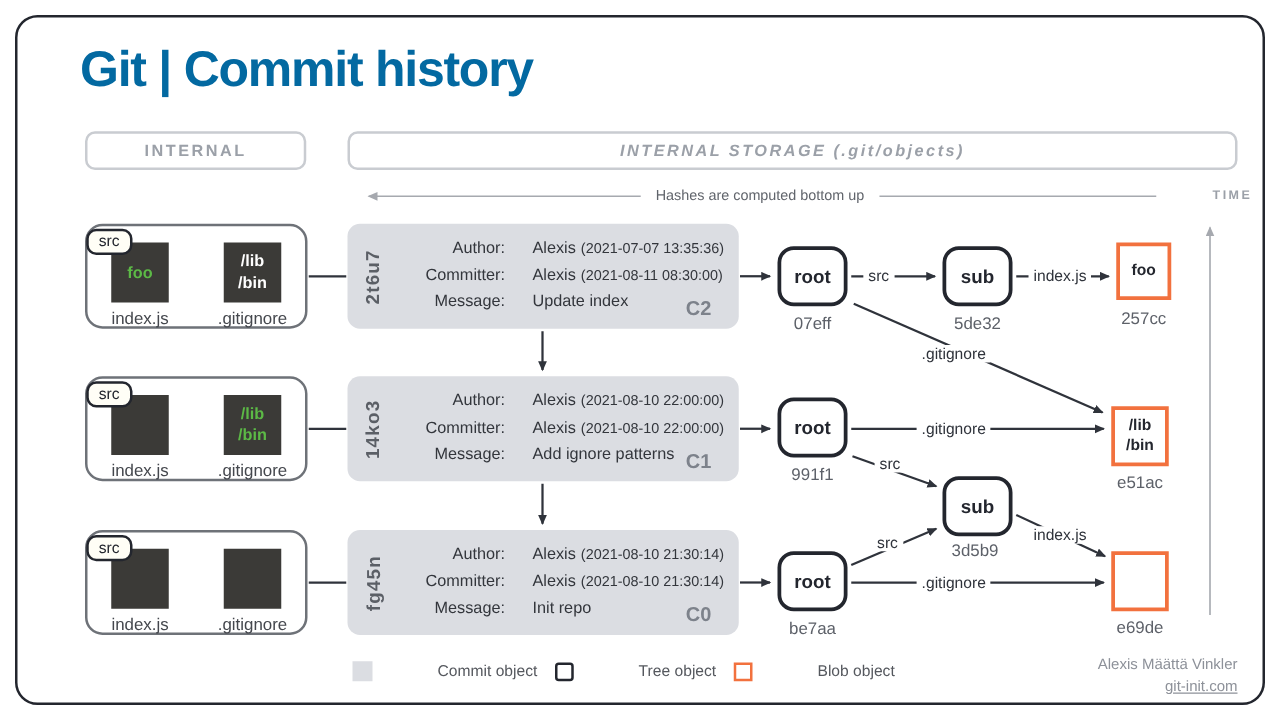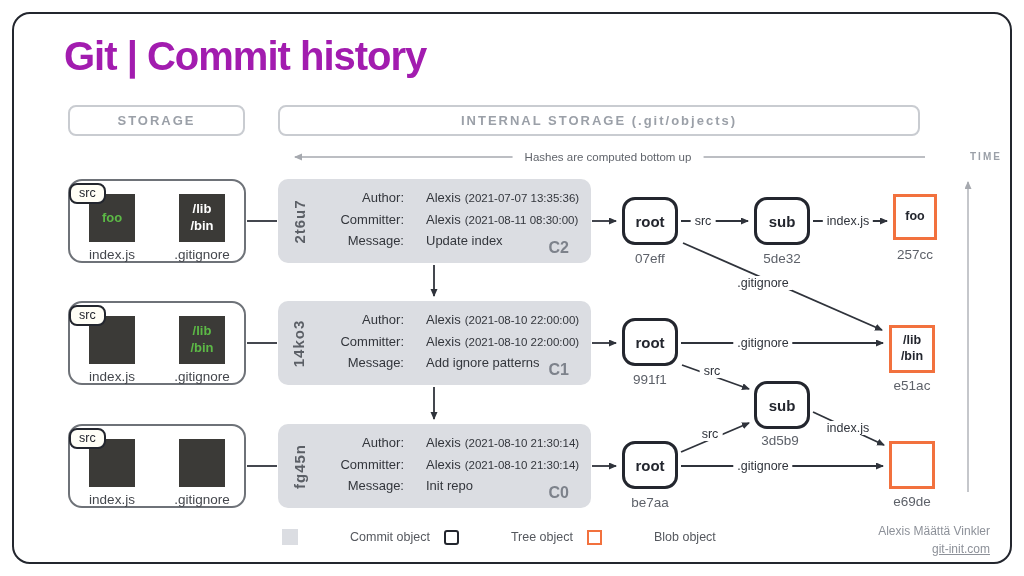--- a/index.html
+++ b/index.html
@@ -1,23 +1,23 @@
 <!DOCTYPE html>
 <html><head>
 <meta charset="utf-8">
 <style>
   * { margin:0; padding:0; box-sizing:border-box; }
   html,body { width:1024px; height:576px; background:#ffffff; font-family:"Liberation Sans", sans-serif; overflow:hidden; }
   .frame { position:absolute; left:12px; top:12px; width:1000px; height:552px; border:2.5px solid #23262e; border-radius:18px; background:#fff; }
 
-  .title { position:absolute; left:64px; top:34px; font-size:40px; font-weight:bold; color:#a21caf; letter-spacing:-1px; }
+  .title { position:absolute; left:64px; top:34px; font-size:40px; font-weight:bold; color:#0369a1; letter-spacing:-1px; }
 
   .hdr-box { position:absolute; top:105px; height:31px; border:2px solid #c9ccd1; border-radius:8px; display:flex; align-items:center; justify-content:center; font-size:13px; font-weight:bold; letter-spacing:2px; color:#9ba0a8; background:#fff; }
   .hdr-snapshot { left:68px; width:177px; }
-  .hdr-internal { left:278px; width:642px; }
+  .hdr-internal { left:278px; width:712px;font-style:italic; }
 
   .hashes-note { position:absolute; left:608px; top:157px; transform:translate(-50%,-50%); background:#fff; padding:0 12px; font-size:11.5px; color:#60646b; white-space:nowrap; z-index:5; }
   .time-label { position:absolute; left:948px; top:151px; font-size:10px; letter-spacing:2px; color:#9ba0a8; font-weight:bold;margin-left:22px; }
 
   
   .snap-box { position:absolute; left:68px; width:178px; height:84px; border:2.5px solid #6e7278; border-radius:14px; background:#fff; display:flex; justify-content:center; gap:24px; padding-top:13px; }
   .file { width:66px; text-align:center; position:relative; }
   .square { width:46px; height:48px; background:#3b3a37; margin:0 auto; position:relative; display:flex; flex-direction:column; align-items:center; justify-content:center; }
   .square .stext { font-size:13px; font-weight:bold; color:#ffffff; line-height:1.3; }
   .square .green { color:#5cb946; }
@@ -58,21 +58,21 @@
   .credit { position:absolute; right:34px; bottom:18px; text-align:right; font-size:12px; color:#8d9199; line-height:1.5; }
   .credit a { color:#8d9199; text-decoration:underline; }
 </style>
 </head>
 <body>
 
 <div class="frame"></div>
 
 <div class="title">Git | Commit history</div>
 
-<div class="hdr-box hdr-snapshot">STORAGE</div>
+<div class="hdr-box hdr-snapshot">INTERNAL</div>
 <div class="hdr-box hdr-internal">INTERNAL STORAGE (.git/objects)</div>
 
 <div class="hashes-note">Hashes are computed bottom up</div>
 <div class="time-label">TIME</div>
 
 <div class="snap-box" style="top:179px">
   <div class="file">
     <div class="square">
       <span class="src-tag">src</span>
       <span class="stext green">foo</span>

